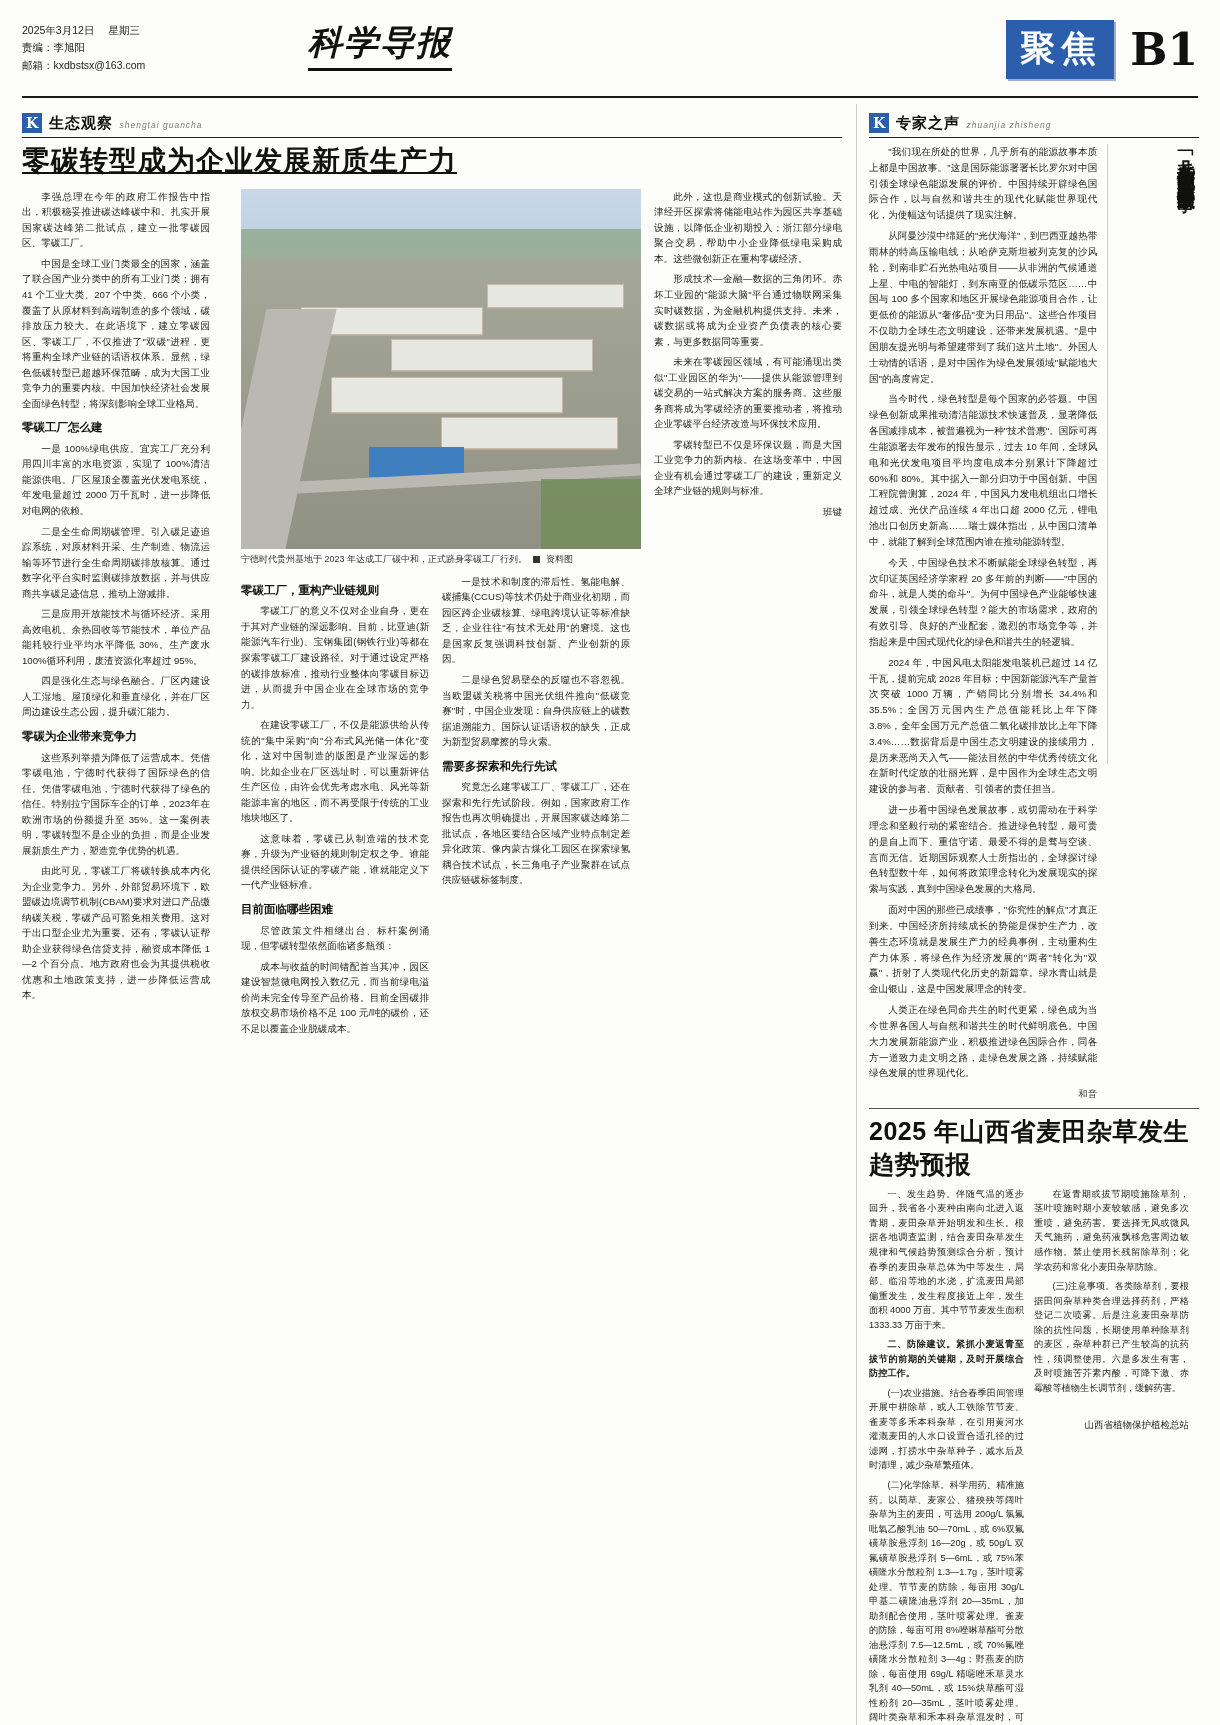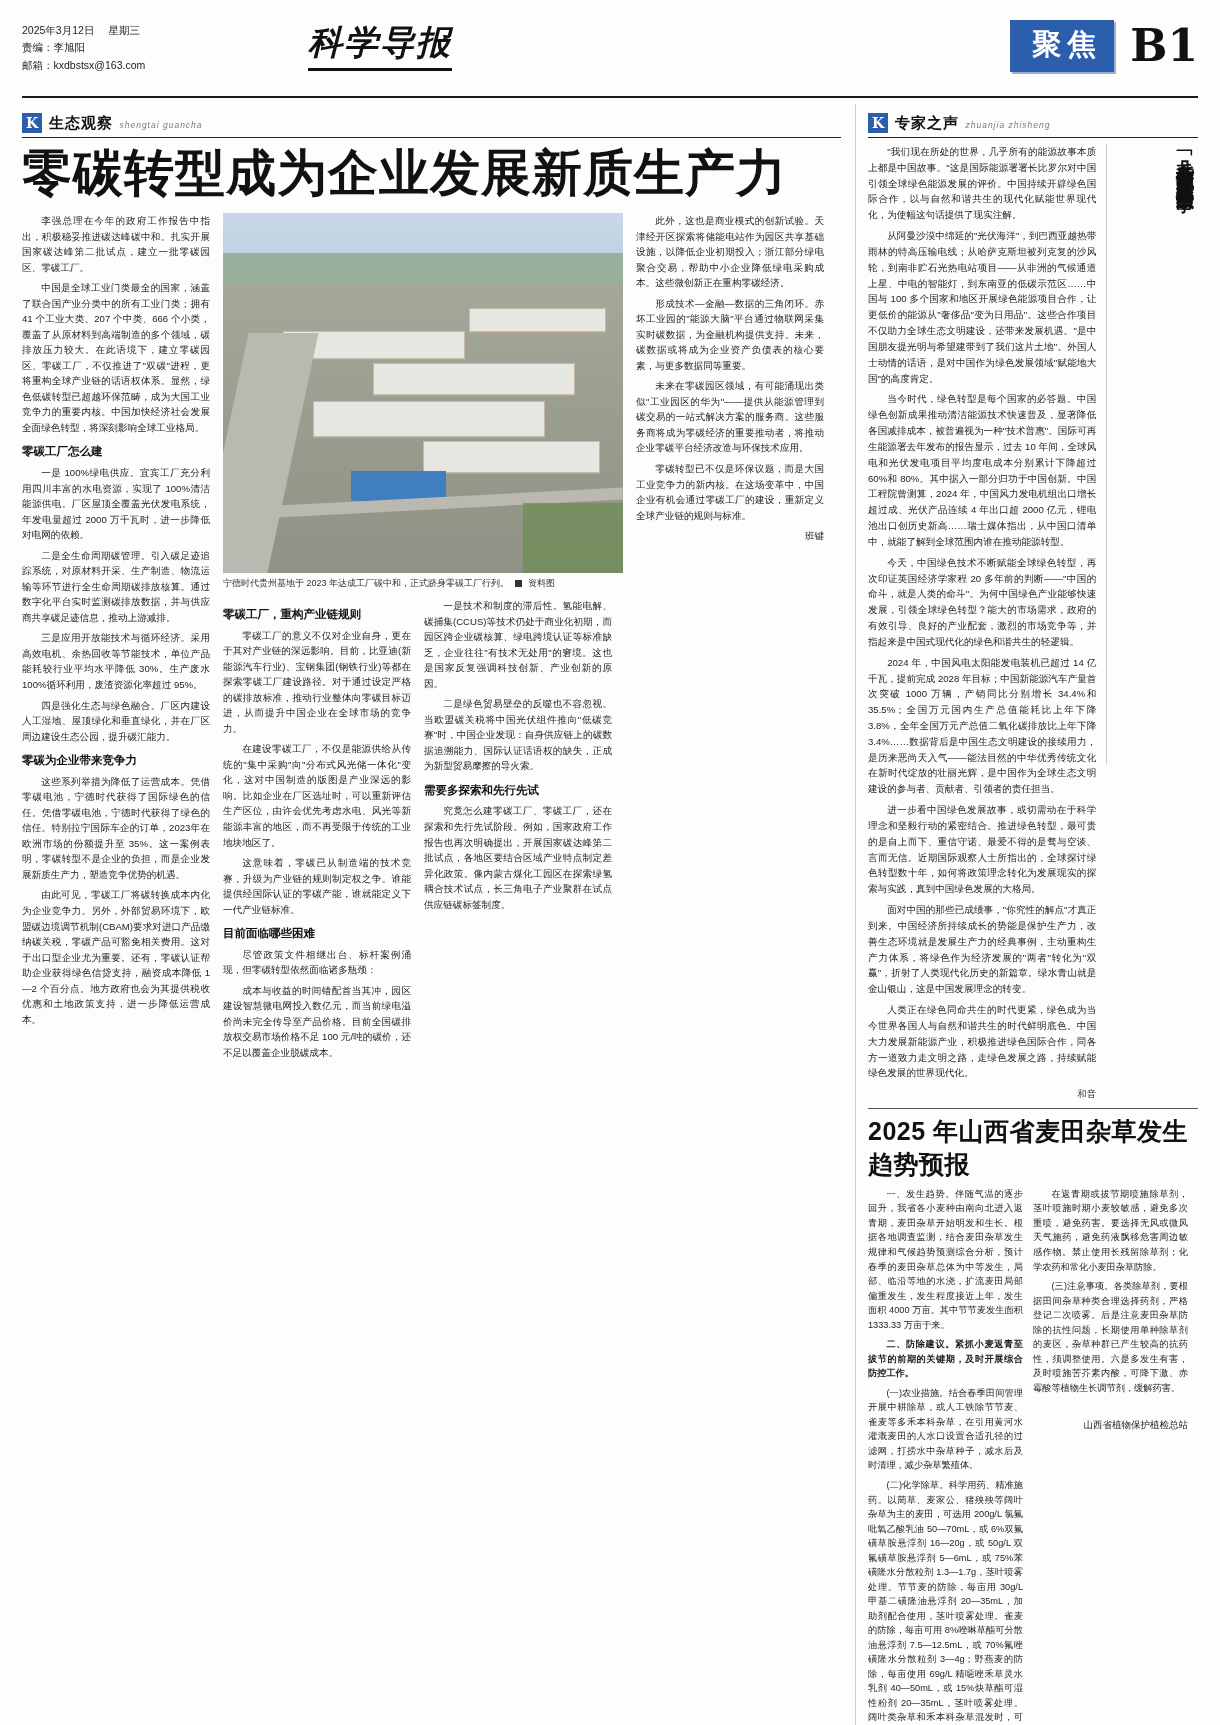--- a/index.html
+++ b/index.html
@@ -16,48 +16,48 @@
   .mh-mid{flex:1;display:flex;justify-content:flex-start;padding-left:30px;}
   .logo-box{position:relative;padding:2px 6px;}
   .logo-box .logo-text{
     font-family:"DejaVu Serif","Liberation Serif",serif;
     font-weight:700;font-size:34px;letter-spacing:2px;color:#111;
     font-style:italic;
   }
   .logo-underline{height:3px;background:#111;margin-top:2px;width:100%;}
   .mh-right{width:300px;display:flex;align-items:center;justify-content:flex-end;gap:16px;padding-top:2px;}
   .juj{
-    background:#2b5fae;color:#fff;font-size:29px;font-weight:700;letter-spacing:6px;
-    padding:5px 12px 7px 22px;font-family:"DejaVu Serif","Liberation Serif",serif;
+    background:#2b5fae;color:#fff;font-size:35px;font-weight:700;letter-spacing:6px;
+    padding:5px 12px 7px 14px;font-family:"DejaVu Serif","Liberation Serif",serif;
     box-shadow:2px 2px 0 #9ab0d2;
   }
   .pageno{font-size:44px;font-weight:700;font-family:"DejaVu Serif","Liberation Serif",serif;color:#111;line-height:1;}
   
   .section-head{display:flex;align-items:flex-end;gap:7px;margin:9px 0 4px 0;}
   .k-badge{
     width:20px;height:20px;background:#2b5fae;color:#fff;font-weight:700;font-size:14px;
     display:flex;align-items:center;justify-content:center;font-family:"DejaVu Serif",serif;
   }
   .sh-cn{font-size:15px;font-weight:700;color:#111;letter-spacing:1px;}
   .sh-py{font-size:8.5px;color:#7a7a7a;font-style:italic;letter-spacing:1px;margin-left:2px;}
   .rule{border-top:1px solid #222;margin-top:2px;}
   .thin-rule{border-top:1px solid #555;}
   
   .top-area{display:flex;gap:14px;margin-top:6px;}
   .col-left{width:830px;}
   .col-right{width:330px;border-left:1px solid #cfcfcf;padding-left:12px;}
   .headline{
-    font-size:50px;font-weight:700;letter-spacing:1px;color:#111;margin:8px 0 12px 0;
-    font-family:"DejaVu Sans","Liberation Sans",sans-serif;line-height:1.1;
+    font-size:28px;font-weight:700;letter-spacing:1px;color:#111;margin:8px 0 12px 0;
+    font-family:"DejaVu Sans","Liberation Sans",sans-serif;line-height:1.1;text-decoration:underline;
   }
   .body-cols{display:flex;gap:13px;}
   .bcol{width:188px;font-size:9.6px;line-height:1.62;color:#1d1d1d;text-align:justify;}
   .bcol p{margin:0 0 5px 0;text-indent:2em;}
   .subhead{font-weight:700;font-size:11.5px;margin:7px 0 4px 0;text-indent:0;color:#111;}
-  .photo-wrap{width:400px;}
+  .photo-wrap{width:400px;margin-left:18px;}
   .photo{
     width:400px;height:360px;position:relative;overflow:hidden;
     background:linear-gradient(#cfdcea 0%,#bfd0e2 18%,#9fb6a6 30%,#8fa898 42%,#9a9f92 60%,#8d8f86 100%);
   }
   .ph-sky{position:absolute;left:0;top:0;width:100%;height:62px;background:linear-gradient(#c9d8e8,#bccfdf);}
   .ph-hill{position:absolute;left:0;top:40px;width:100%;height:40px;background:#93a98f;opacity:.85;}
   .ph-ground{position:absolute;left:0;top:70px;width:100%;height:290px;background:linear-gradient(#a5a899,#8e9183);}
   .ph-roof{position:absolute;background:#e7e7e2;border:1px solid #c7b8a8;box-shadow:0 1px 0 #b9a795;}
   .ph-road{position:absolute;background:#b9b9b2;}
   .ph-blue{position:absolute;background:#3f7fbf;}

